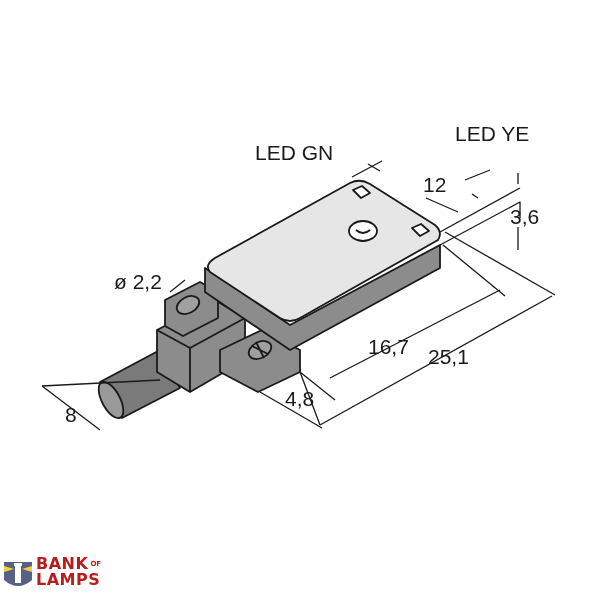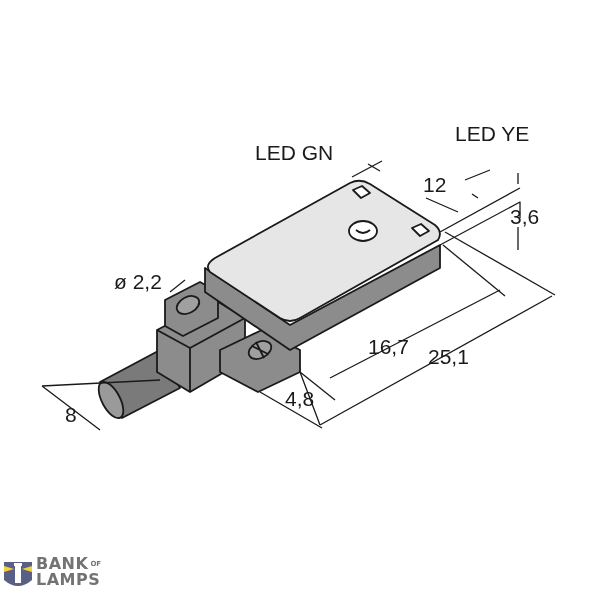--- a/index.html
+++ b/index.html
@@ -1,20 +1,20 @@
 <!DOCTYPE html>
 <html><head>
 <meta charset="utf-8">
 <style>
   html,body{margin:0;padding:0;background:#ffffff;}
   body{width:600px;height:600px;position:relative;overflow:hidden;font-family:"Liberation Sans",sans-serif;}
   svg{position:absolute;left:0;top:0;}
   .dim{font-family:"Liberation Sans",sans-serif;font-size:21px;fill:#1a1a1a;}
   .logo{position:absolute;left:2px;top:556px;width:130px;height:40px;}
-  .logo-text{position:absolute;left:34px;top:0;font-family:"DejaVu Sans",sans-serif;font-weight:bold;color:#737373;line-height:16px;}
+  .logo-text{position:absolute;left:34px;top:0;font-family:"DejaVu Sans",sans-serif;font-weight:bold;color:#b91c1c;line-height:16px;}
   .logo-big{font-size:16px;letter-spacing:0.5px;}
   .logo-small{font-size:7px;vertical-align:top;margin-left:2px;}
 </style>
 </head>
 <body>
 
 <svg width="600" height="600" viewBox="0 0 600 600">
   <g stroke="#1a1a1a" stroke-width="1.8" fill="none" stroke-linejoin="round">
 
     <path d="M100 382 L160 350 L180 388 L122 418 Z" fill="#7a7a7a"></path>

